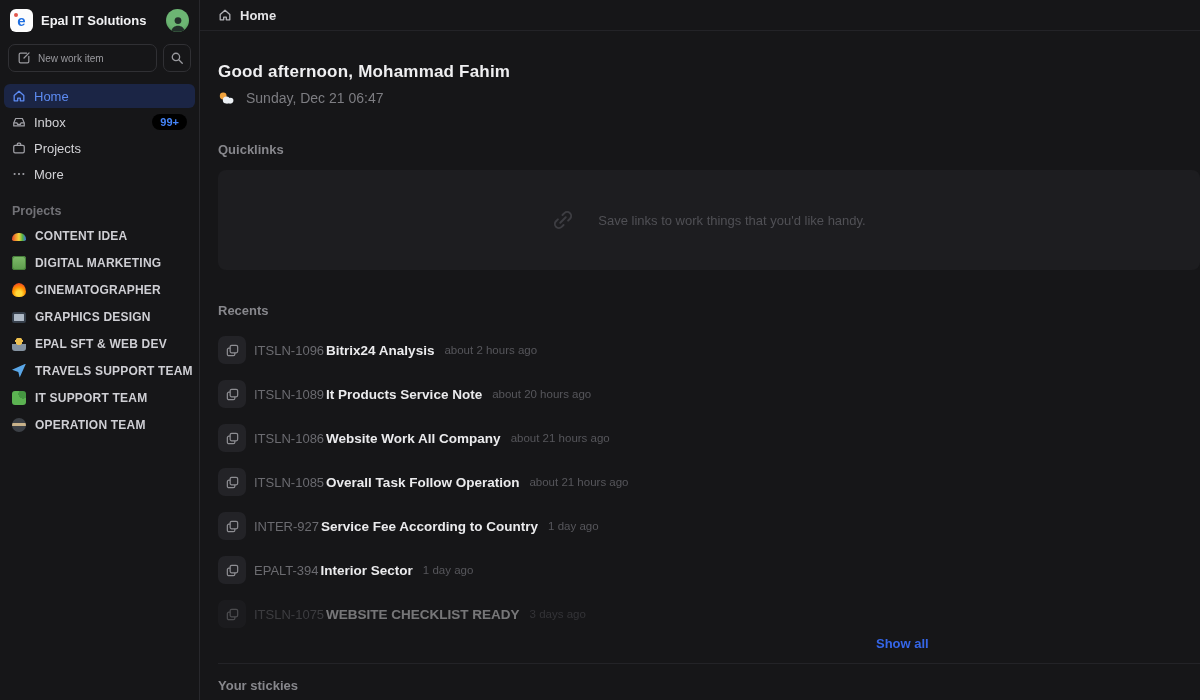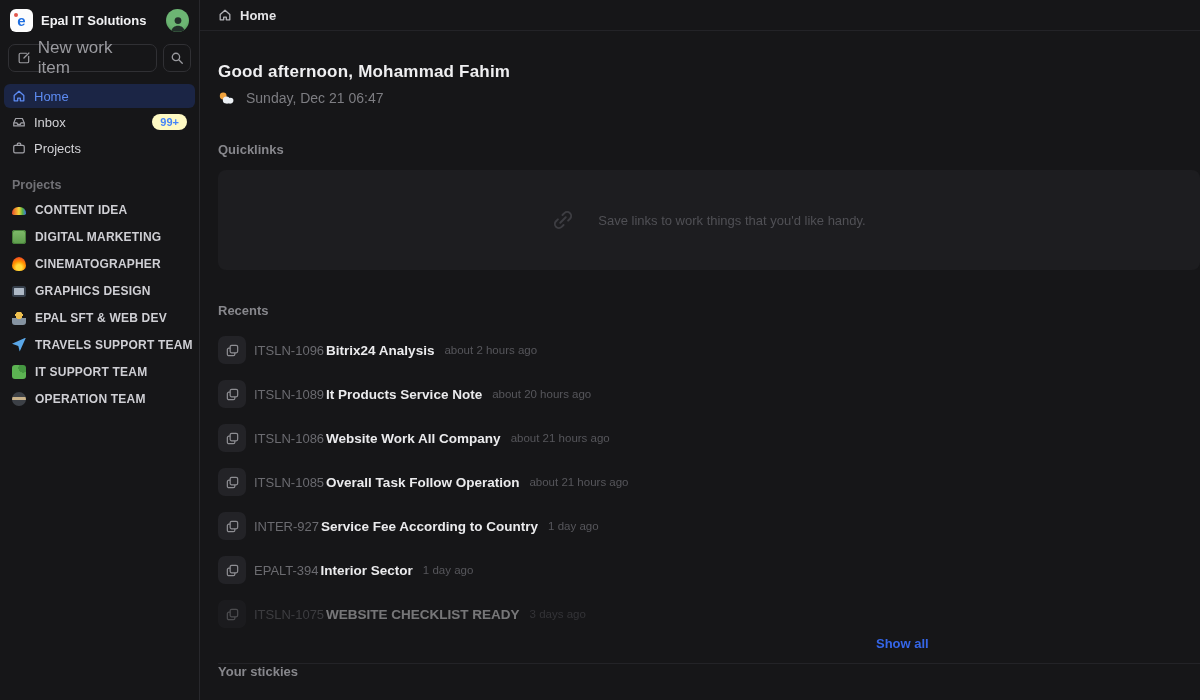--- a/index.html
+++ b/index.html
@@ -29,36 +29,36 @@
   .ws-name { font-weight:700; font-size:13px; color:#f2f2f4; white-space:nowrap; }
   .avatar {
     width:23px; height:23px; margin-left:auto; flex:none; border-radius:50%;
     background:radial-gradient(circle at 50% 35%, #6cb573 0 55%, #4c8d54 100%);
     overflow:hidden; display:flex; align-items:flex-end; justify-content:center;
   }
   .newitem-row { display:flex; gap:6px; padding:4px 8px 0 8px; }
   .newitem {
     flex:1; height:28px; border:1px solid #303034; border-radius:7px;
     display:flex; align-items:center; gap:7px; padding:0 8px;
-    color:#9a9a9f; font-size:17px; cursor:pointer;
+    color:#9a9a9f; font-size:10px; cursor:pointer;
   }
   .searchbtn {
     width:28px; height:28px; flex:none; border:1px solid #303034; border-radius:7px;
     background:transparent; display:flex; align-items:center; justify-content:center; cursor:pointer;
   }
   .nav { margin:12px 4px 0 4px; }
   .nav-item {
     height:24px; margin-bottom:2px; display:flex; align-items:center; gap:8px;
     padding:0 8px; border-radius:6px; color:#d2d2d6; font-size:13px; cursor:pointer;
   }
   .nav-item .nicon { color:#a2a2a8; display:flex; }
   .nav-item.active { background:#1b2545; color:#5d8bf2; }
   .nav-item.active .nicon { color:#5d8bf2; }
   .badge {
-    margin-left:auto; background:#fef9c3; color:#4584f8;
+    margin-left:auto; background:#000000; color:#4584f8;
     font-size:11px; font-weight:700; border-radius:9px; padding:2px 8px;
   }
   .proj-header { margin:16px 0 4px 12px; color:#717176; font-size:12.5px; font-weight:600; }
   .proj-list { padding:0 4px; }
   .proj-item {
     height:27px; display:flex; align-items:center; gap:9px; padding:0 8px;
     border-radius:6px; color:#cfcfd4; font-size:12px; font-weight:600;
     letter-spacing:.2px; cursor:pointer; white-space:nowrap;
   }
 
@@ -114,21 +114,21 @@
   .item-iconbox {
     width:28px; height:28px; flex:none; background:#232327; border-radius:7px;
     display:flex; align-items:center; justify-content:center; color:#8e8e93;
   }
   .recent-id { margin-left:8px; color:#6b6b70; font-size:13px;text-align:center; }
   .recent-title { margin-left:2px; color:#ebebed; font-size:13.5px; font-weight:700; }
   .recent-time { margin-left:10px; color:#56565b; font-size:11.5px; }
 
   .show-all { margin:0 0 0 658px; width:fit-content; color:#3566e8; font-size:13px; font-weight:600; cursor:pointer; }
 
-  .stickies { margin-top:12px; border-top:1px solid #232327; padding-top:0; }
+  .stickies { margin-top:12px; border-top:1px solid #232327; padding-top:14px; }
 </style>
 </head>
 <body>
 
 <div class="app">
 
   <aside class="sidebar">
 
     <div class="ws-header">
       <span class="logo">e</span>
@@ -177,20 +177,30 @@
         <span class="badge">99+</span>
       </div>
       <div class="nav-item">
         <span class="nicon">
           <svg width="14" height="14" viewBox="0 0 16 16" fill="none" stroke="currentColor" stroke-width="1.4" stroke-linejoin="round">
             <rect x="2" y="5" width="12" height="8.5" rx="1.5"></rect>
             <path d="M6 5V3.8A1.3 1.3 0 0 1 7.3 2.5h1.4A1.3 1.3 0 0 1 10 3.8V5"></path>
           </svg>
         </span>
         <span>Projects</span>
+      </div>
+      <div class="nav-item">
+        <span class="nicon">
+          <svg width="14" height="14" viewBox="0 0 16 16" fill="currentColor">
+            <circle cx="3" cy="8" r="1.2"></circle>
+              <circle cx="8" cy="8" r="1.2"></circle>
+              <circle cx="13" cy="8" r="1.2"></circle>
+          </svg>
+        </span>
+        <span>More</span>
       </div>
     </nav>
 
     <div class="proj-header">Projects</div>
 
     <div class="proj-list">
       <div class="proj-item">
         <span class="chip chip-rainbow"></span>
         <span>CONTENT IDEA</span>
       </div>

